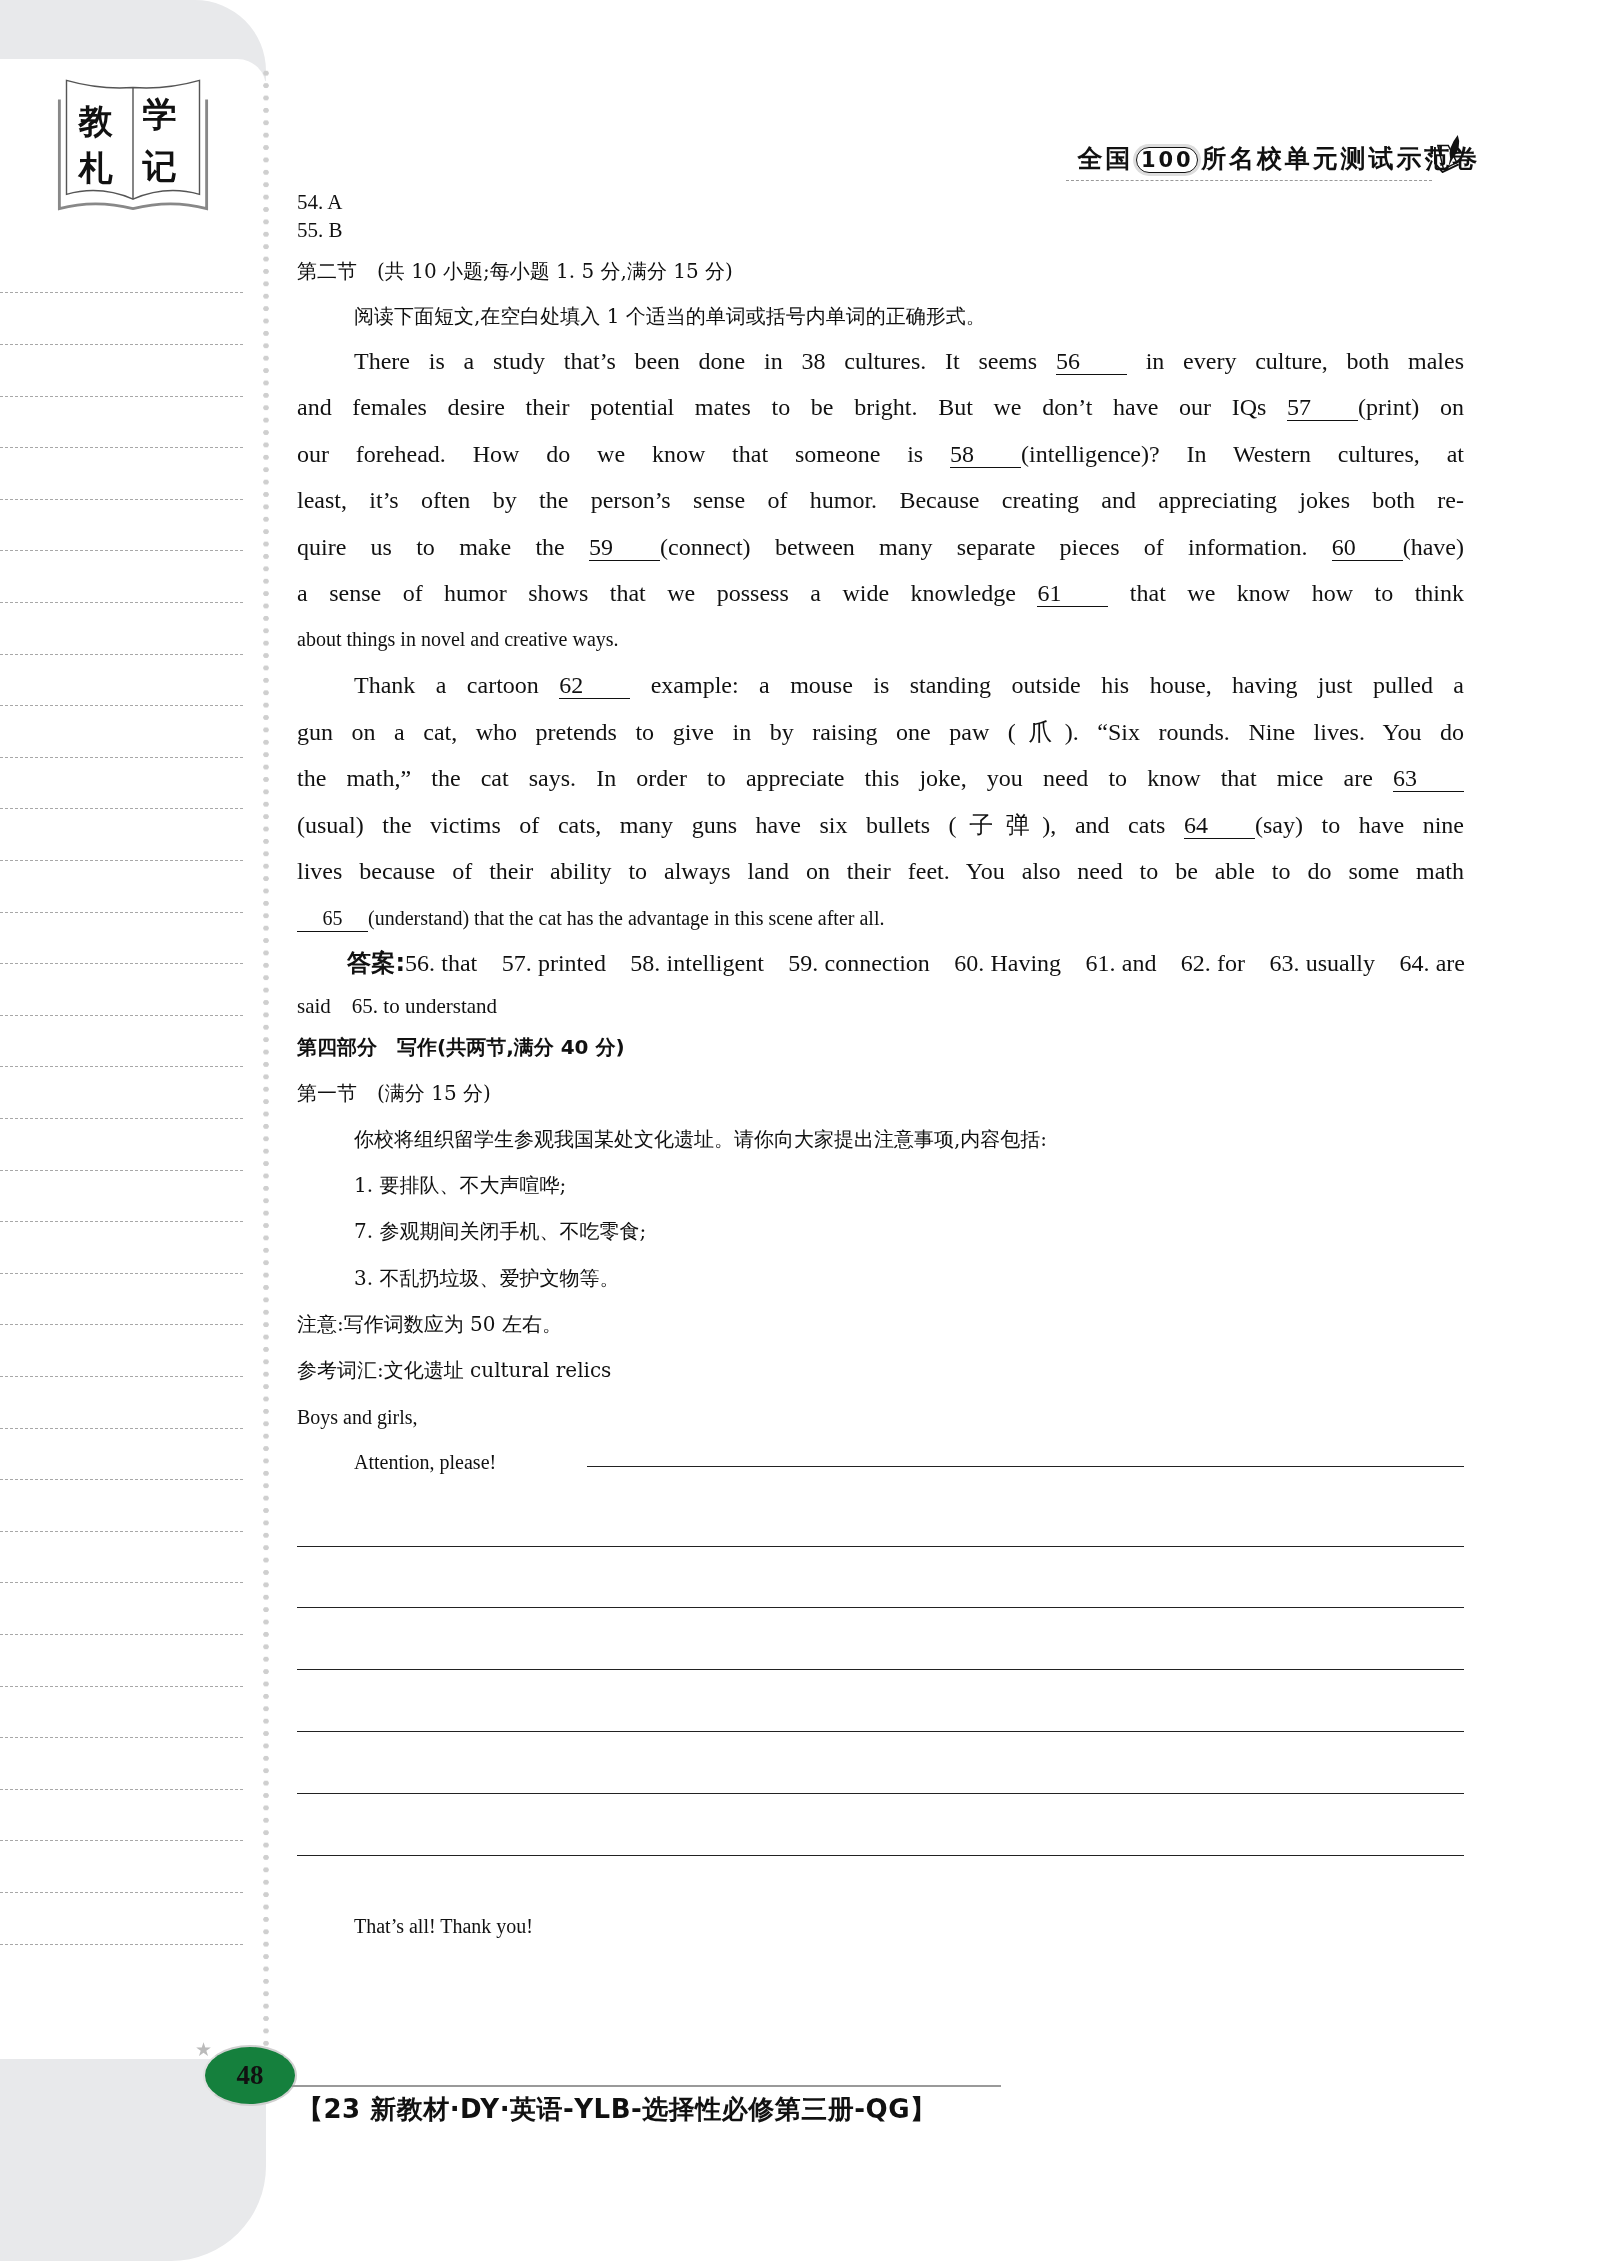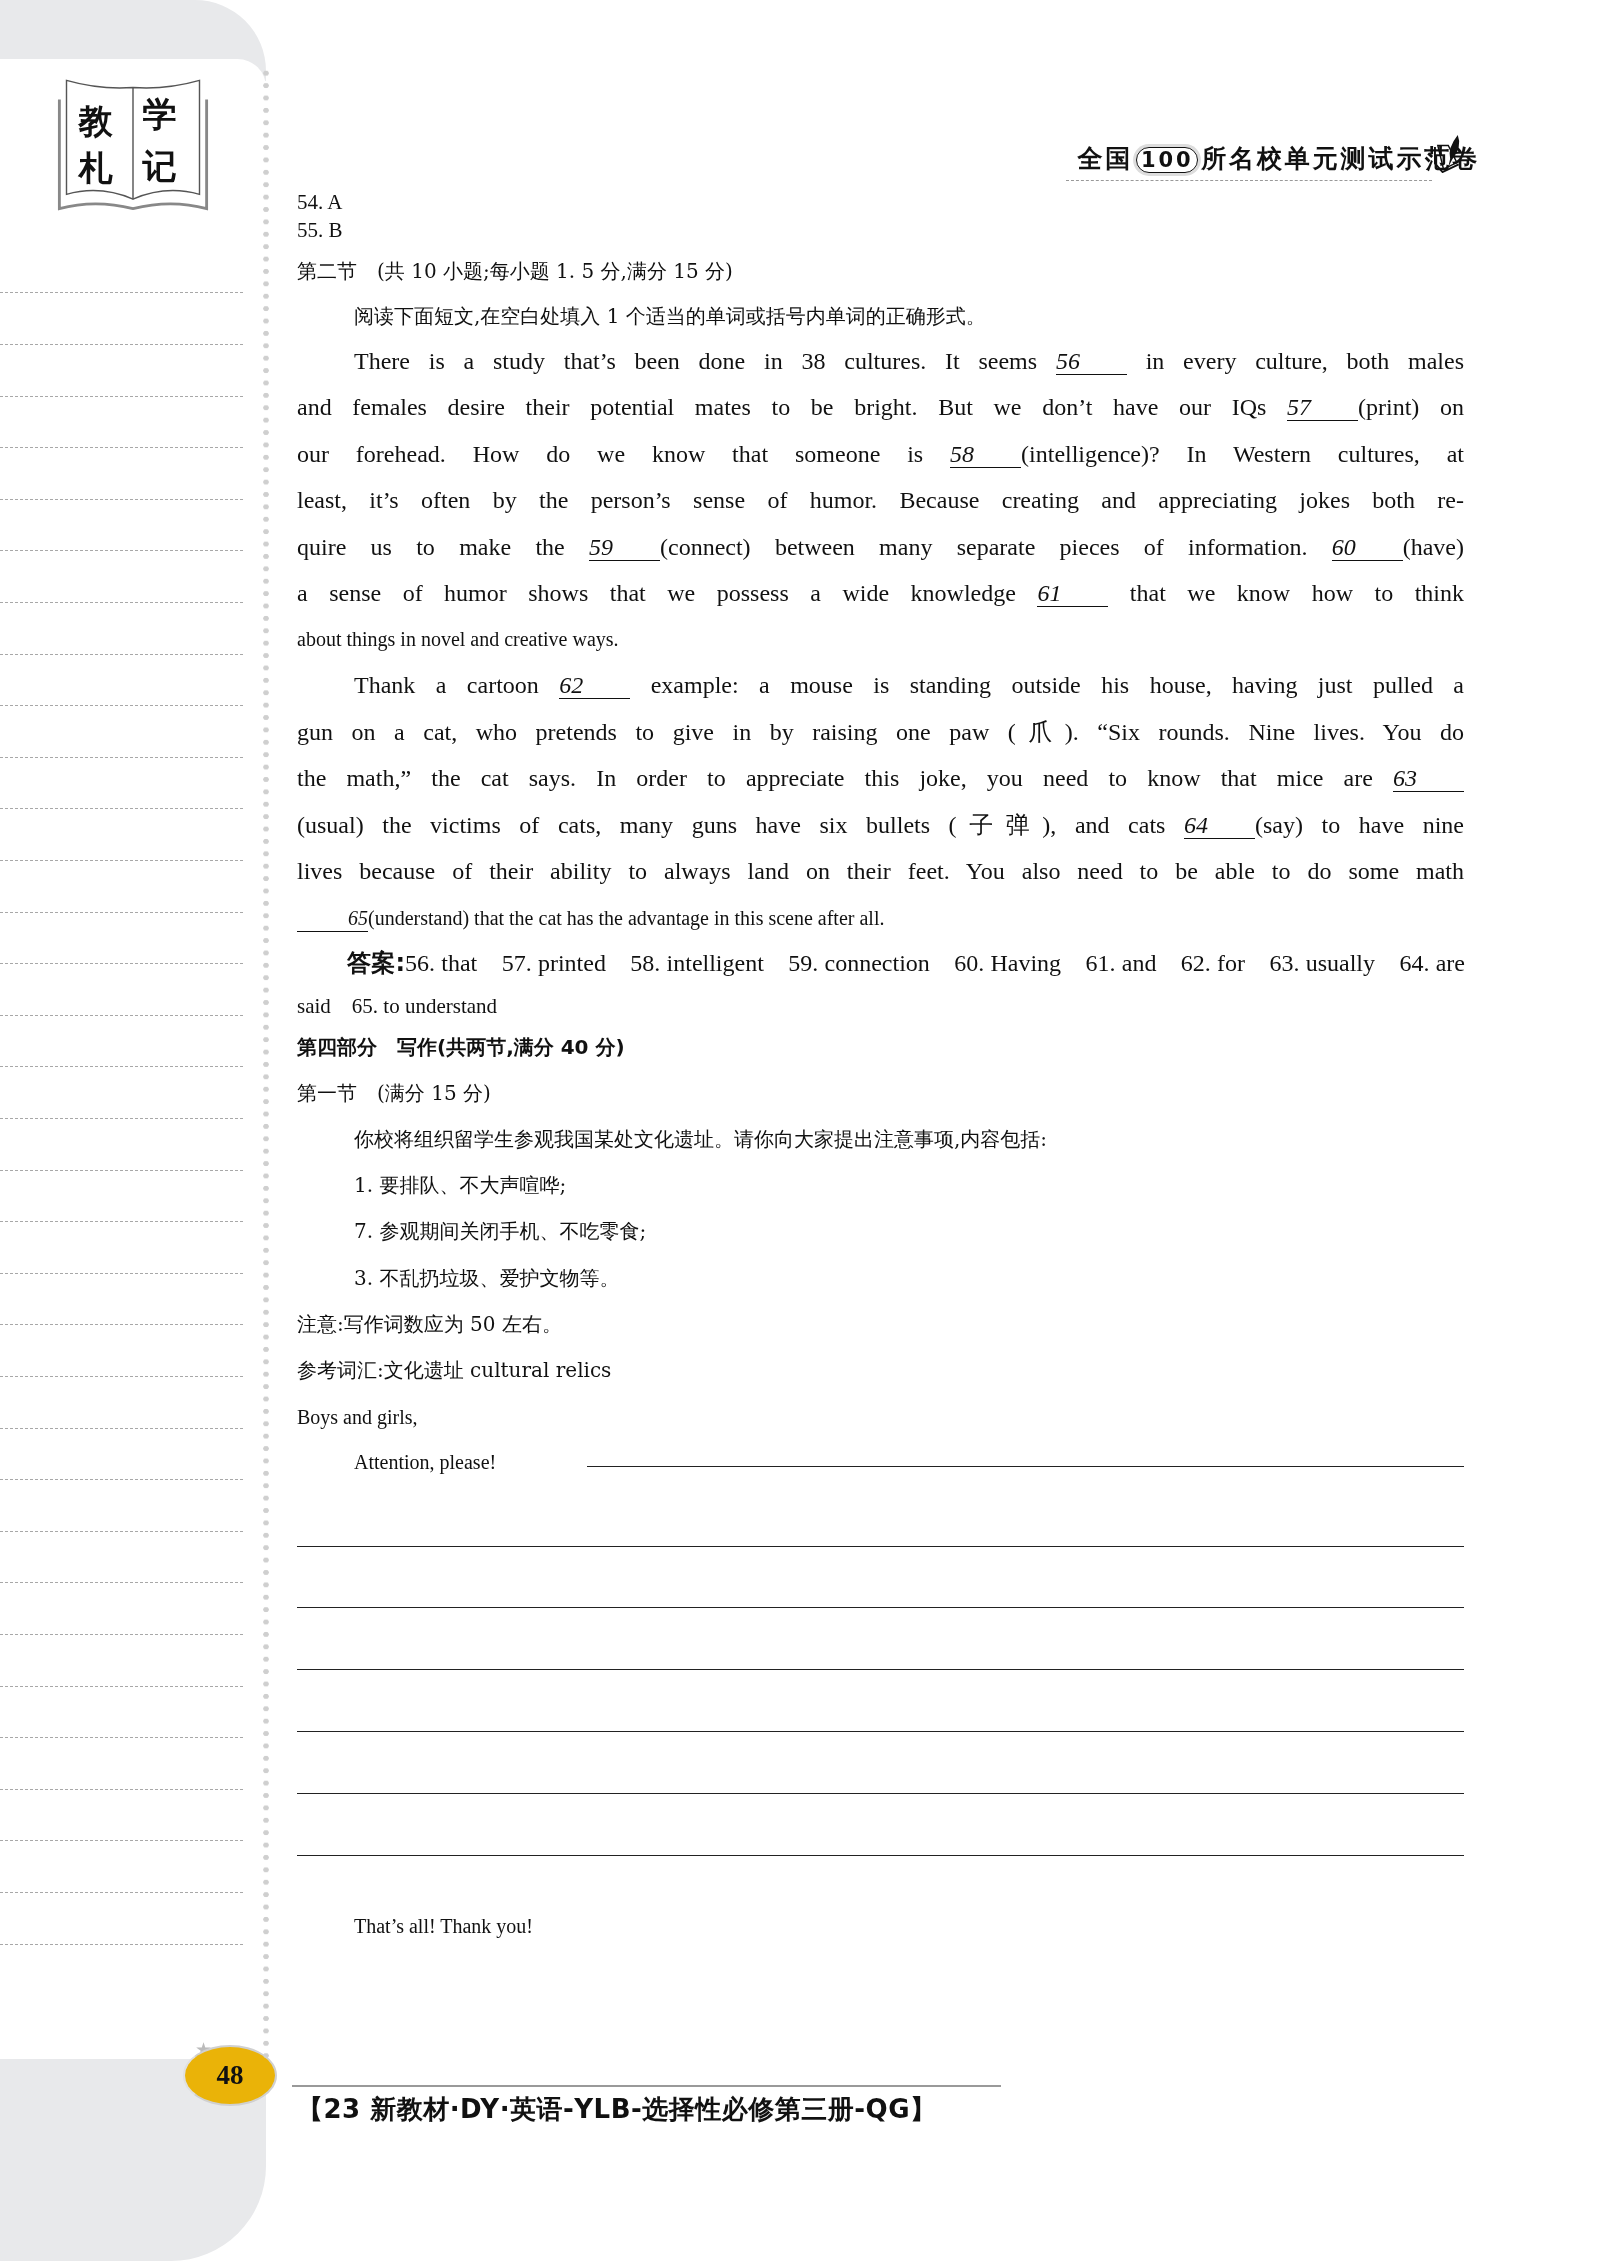--- a/index.html
+++ b/index.html
@@ -63,32 +63,32 @@
     position:absolute; left:0; white-space:nowrap; font-size:20px; line-height:28.5px;
   }
   .small { font-size:21px; }
   .indent { left:57px; }
   .justify-line {
     position:absolute; left:0; width:1167px; font-size:24px; line-height:28.5px;
     text-align:justify; text-align-last:justify; white-space:nowrap;
   }
   .justify-line.indent { left:57px; width:1110px; }
   .blank {
-    display:inline-block; border-bottom:1.4px solid #111; text-align:right;
-    min-width:71px; line-height:25px;font-style:italic;
+    display:inline-block; border-bottom:1.4px solid #111; text-align:center;
+    min-width:71px; line-height:25px;
   }
   .bold { font-weight:bold; font-family:"DejaVu Sans", sans-serif; }
   .zh { font-family:"DejaVu Serif", serif; }
   .write-line {
     position:absolute; left:0; width:1167px; height:0; border-top:1.9px solid #222;
   }
   
   .page-oval {
-    position:absolute; left:183px; top:2045px; width:90px; height:57px;
-    border-radius:50%; background:#eab308;
+    position:absolute; left:203px; top:2045px; width:90px; height:57px;
+    border-radius:50%; background:#15803d;
     border:2.9px solid #d0d0d0; border-left-color:#e0e0e0;text-decoration:underline;
   }
   .page-num {
     position:absolute; left:0; top:0; width:90px; line-height:57px; text-align:center;
     font-size:27px; font-weight:bold; font-family:"Liberation Serif", serif;
   }
   .star {
     position:absolute; left:195px; top:2038px; color:#bbb; font-size:19px;
   }
   .footer-rule {

